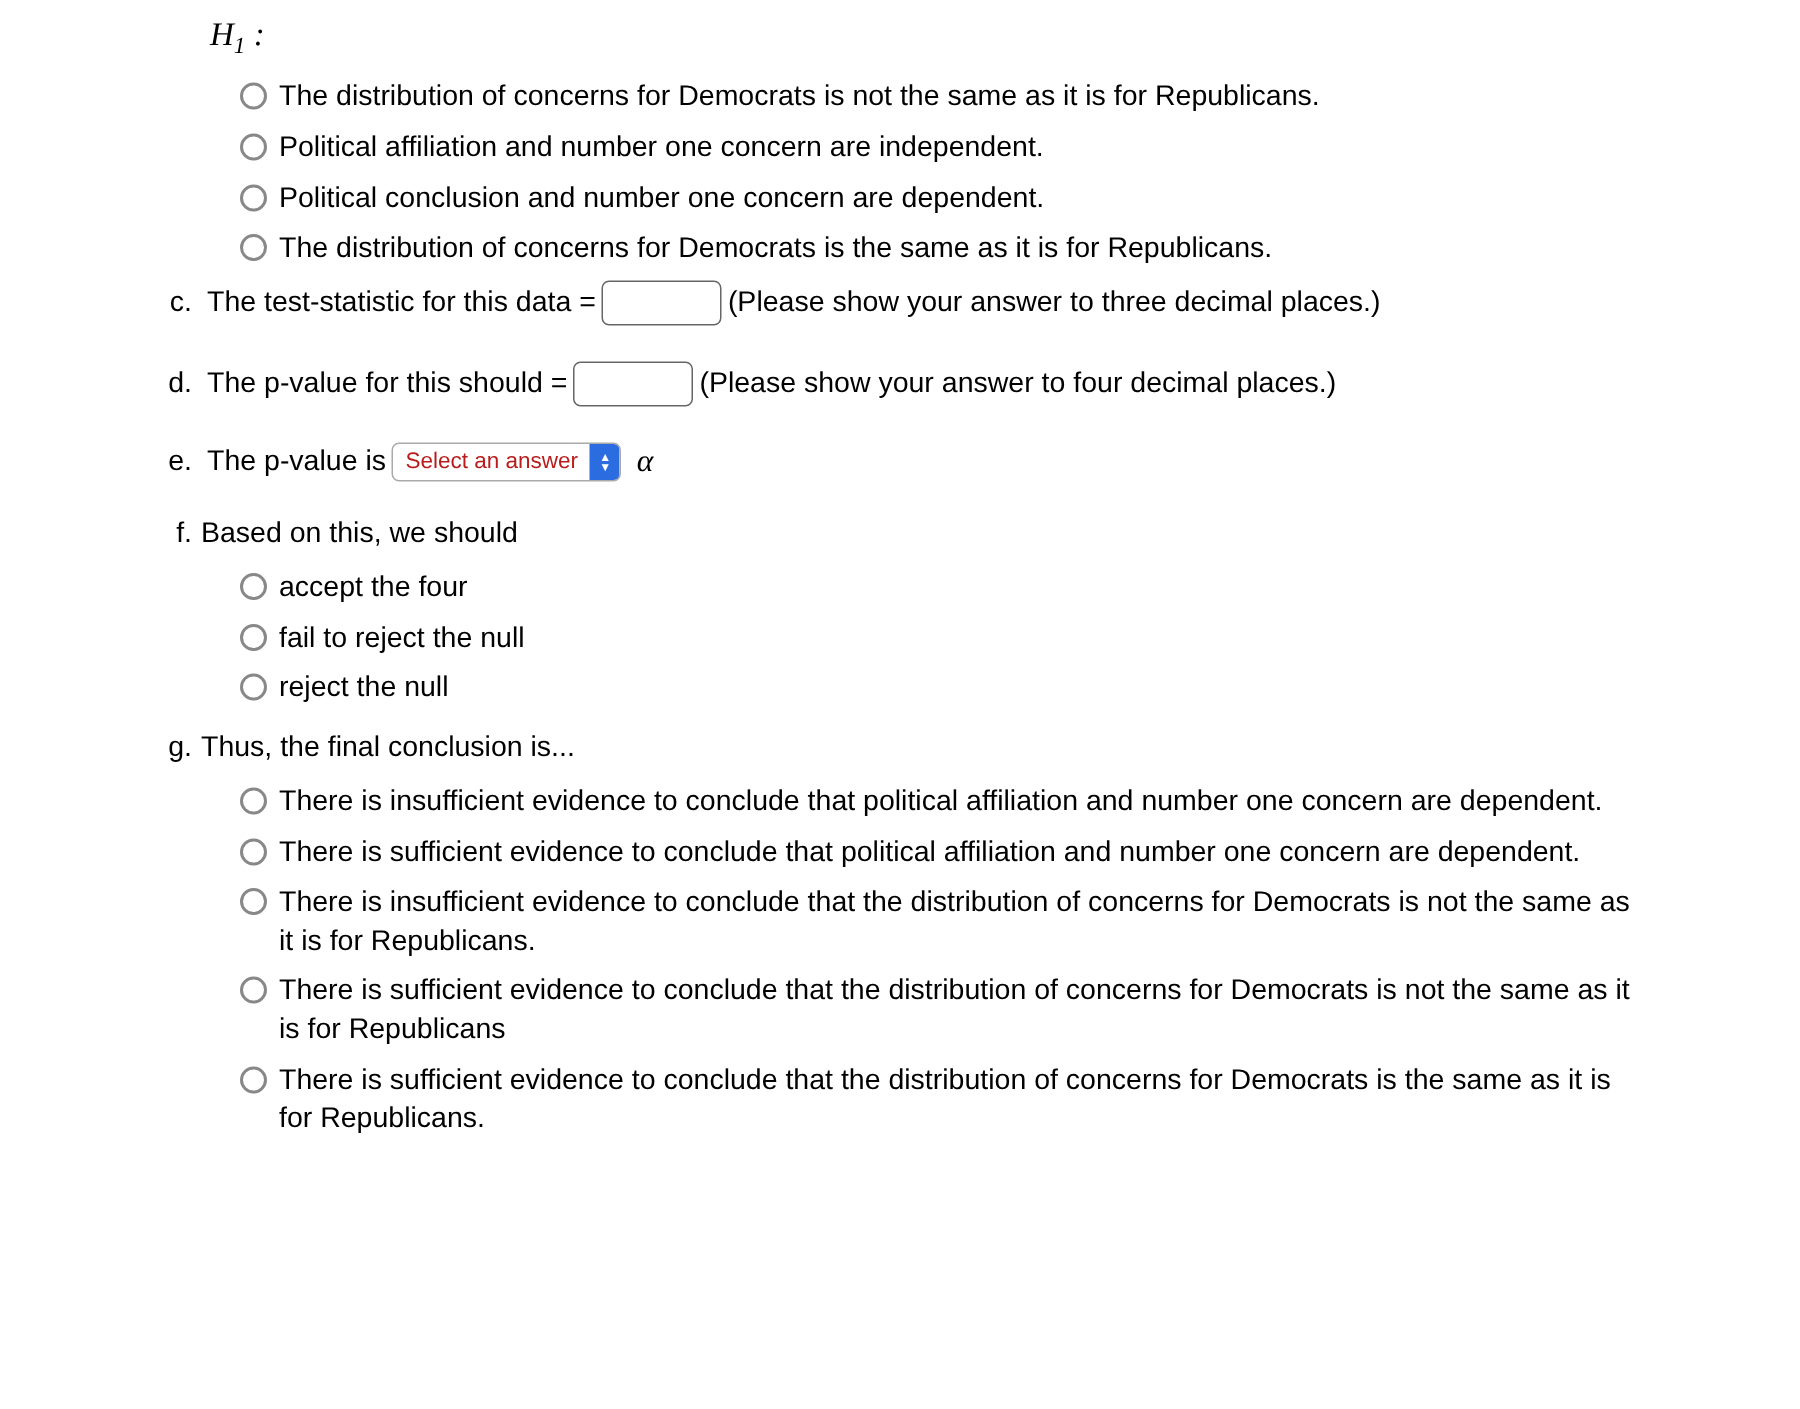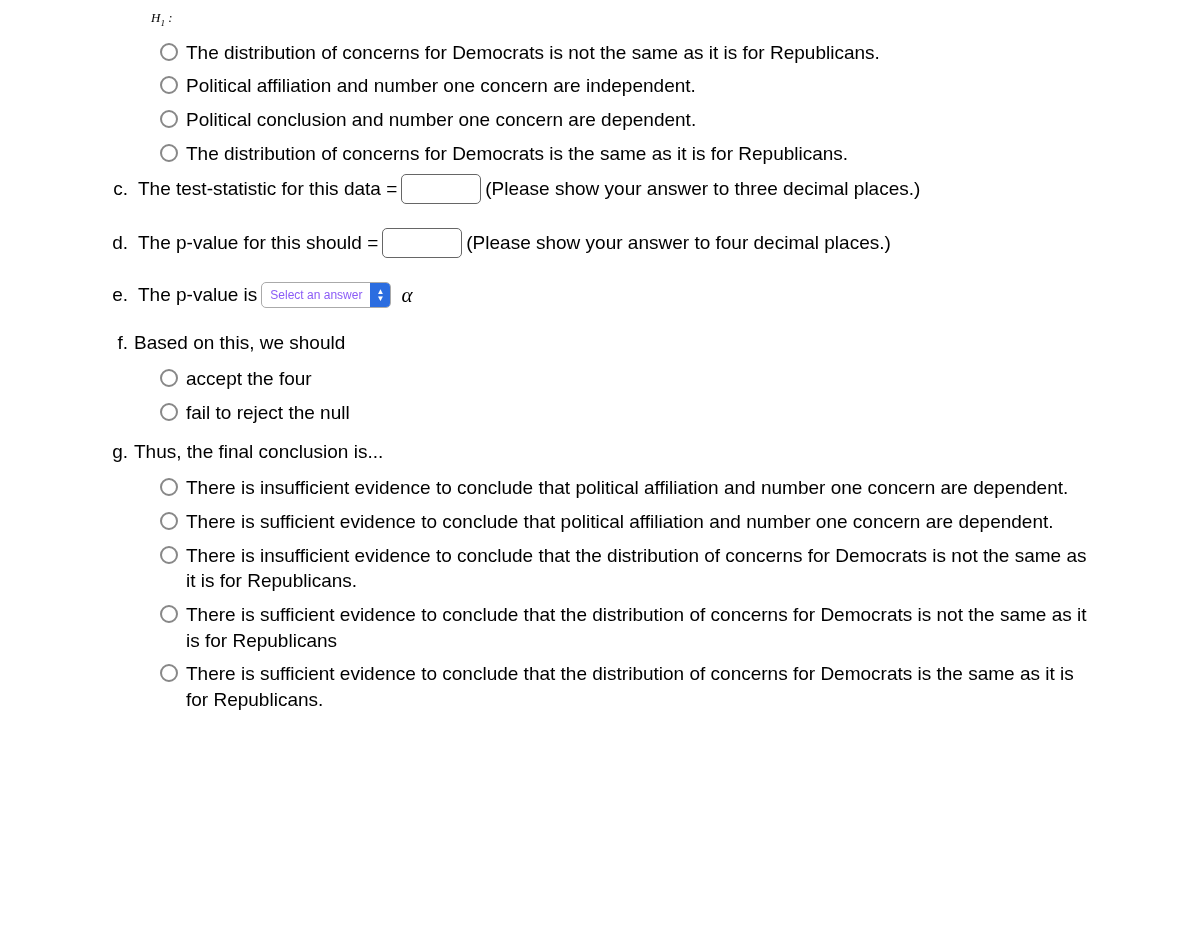--- a/index.html
+++ b/index.html
@@ -12,23 +12,23 @@
       padding: 0;
       background: #fff;
       color: #000;
     }
     .container {
       padding: 10px 100px 20px 100px;
     }
     .h1-label {
       font-style: italic;
       font-family: Georgia, serif;
-      margin-left: 51px;
+      margin-left: 40px;
       margin-bottom: 12px;
-      font-size: 13px;
+      font-size: 22px;
     }
     .h1-label sub {
       font-size: 0.7em;
     }
     .radio-group {
       margin-left: 60px;
       margin-bottom: 4px;
     }
     .radio-group-f {
       margin-left: 60px;
@@ -89,23 +89,23 @@
       display: inline-flex;
       align-items: center;
       border: 1px solid #aaa;
       border-radius: 5px;
       height: 26px;
       background: #fff;
       overflow: hidden;
     }
     .select-text {
       padding: 0 8px;
-      font-size: 12px;
+      font-size: 15px;
       font-family: Arial, sans-serif;
-      color: #8b5cf6;
+      color: #b91c1c;
     }
     .select-arrows {
       background: #2b6de0;
       width: 20px;
       height: 100%;
       display: flex;
       flex-direction: column;
       align-items: center;
       justify-content: center;
       color: #fff;
@@ -182,20 +182,24 @@
   </div>
   <div class="radio-group-f">
     <div class="radio-option">
       <div class="radio-circle"></div>
       <div class="radio-text">accept the four</div>
     </div>
     <div class="radio-option">
       <div class="radio-circle"></div>
       <div class="radio-text">fail to reject the null</div>
     </div>
+    <div class="radio-option">
+      <div class="radio-circle"></div>
+      <div class="radio-text">reject the null</div>
+    </div>
   </div>
 
   <div class="question-line-g">
     <span style="display:inline-flex;">
       <span class="q-marker">g.</span>
       <span>Thus, the final conclusion is...</span>
     </span>
   </div>
   <div class="radio-group">
     <div class="radio-option">

